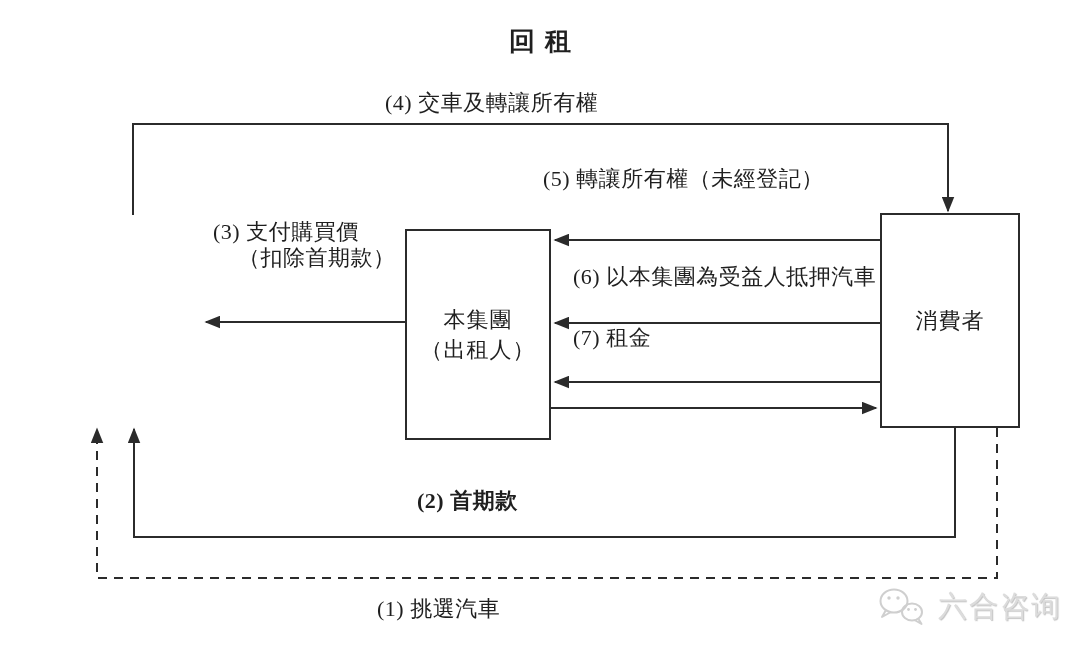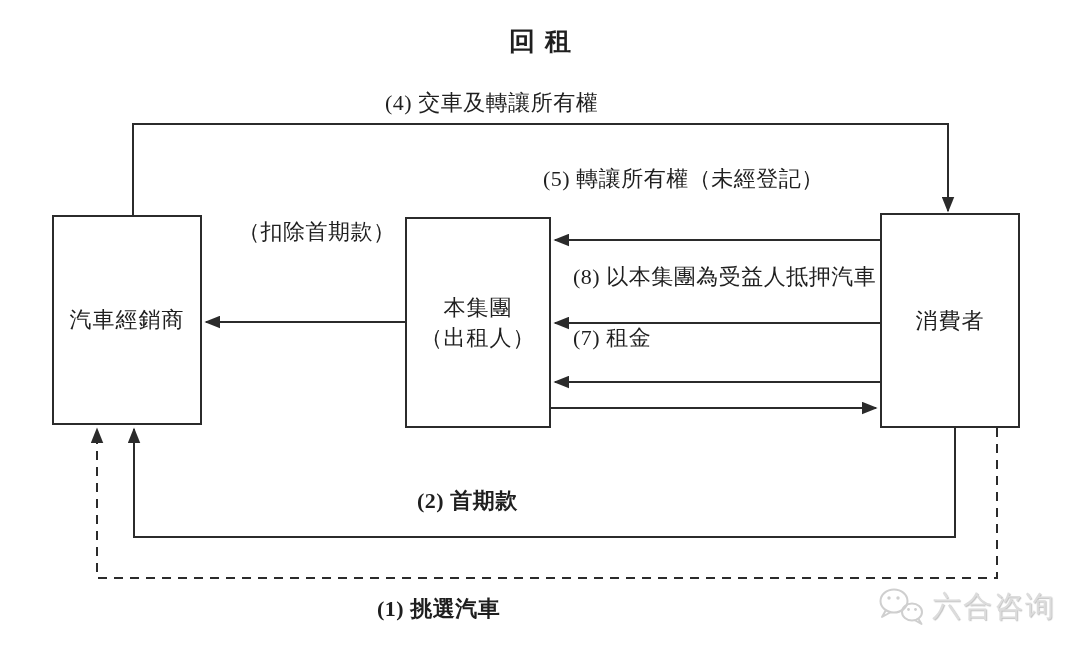--- a/index.html
+++ b/index.html
@@ -31,39 +31,39 @@
   #ah path{fill:var(--line);}
   .node{
     position:absolute;
     border:2px solid var(--line);
     background:#fff;
     display:flex;flex-direction:column;align-items:center;justify-content:center;
     font-size:22px;line-height:30px;letter-spacing:1px;
     text-align:center;
   }
   .node-dealer{left:52px;top:215px;width:146px;height:206px;}
-  .node-group{left:405px;top:217px;width:142px;height:207px;}
+  .node-group{left:405px;top:229px;width:142px;height:207px;}
   .node-consumer{left:880px;top:213px;width:136px;height:211px;text-align:center;}
   .edge-label{
     position:absolute;
     font-size:22px;line-height:26px;letter-spacing:0.5px;
     white-space:nowrap;
   }
   .el4{left:385px;top:90px;}
   .el5{left:543px;top:166px;}
   .el3{left:213px;top:219px;}
   .el3 .l2{padding-left:25px;}
   .el6{left:573px;top:264px;}
   .el7{left:573px;top:325px;}
   .el8{left:565px;top:420px;}
   .el2{left:417px;top:488px;font-weight:bold;}
-  .el1{left:377px;top:596px;font-weight:bold;}
+  .el1{left:377px;top:596px;}
   .watermark{
     position:absolute;left:876px;top:586px;
-    display:flex;align-items:center;gap:6px;
+    display:flex;align-items:center;gap:12px;
     color:var(--wm);
     font-size:29px;letter-spacing:2px;
     text-shadow:1px 1px 1px #c3c3c3;
     user-select:none;
   }
   .wm-icon{display:block;}
 </style>
 </head>
 <body>
 
@@ -88,39 +88,37 @@
 
     <line x1="880" y1="382" x2="555" y2="382" marker-end="url(#ah)"></line>
 
     <line x1="551" y1="408" x2="876" y2="408" marker-end="url(#ah)"></line>
 
     <polyline points="955,428 955,537 134,537 134,429" marker-end="url(#ah)"></polyline>
 
     <polyline class="dashed" points="997,428 997,578 97,578 97,429" marker-end="url(#ah)"></polyline>
   </svg>
 
-  <div class="node node-dealer">
-    <span>汽車經銷商</span>
-  </div>
 
   <div class="node node-group">
     <span>本集團</span>
     <span>（出租人）</span>
   </div>
 
   <div class="node node-consumer">
     <span>消費者</span>
   </div>
 
   <div class="edge-label el4">(4) 交車及轉讓所有權</div>
   <div class="edge-label el5">(5) 轉讓所有權（未經登記）</div>
   <div class="edge-label el3">
+    <div class="l1">(3) 支付購買價</div>
     <div class="l2">（扣除首期款）</div>
   </div>
-  <div class="edge-label el6">(8) 以本集團為受益人抵押汽車</div>
+  <div class="edge-label el6">(6) 以本集團為受益人抵押汽車</div>
   <div class="edge-label el7">(7) 租金</div>
   <div class="edge-label el2">(2) 首期款</div>
   <div class="edge-label el1">(1) 挑選汽車</div>
 
   <div class="watermark">
     <svg class="wm-icon" width="50" height="42" viewBox="0 0 50 42" aria-hidden="true">
       <g fill="none" stroke="#cfcfcf" stroke-width="2" stroke-linejoin="round">
         <ellipse cx="18" cy="15" rx="13.5" ry="11.5"></ellipse>
         <path d="M10 24 L6 31 L15 26"></path>
         <ellipse cx="36" cy="26" rx="10" ry="8.5"></ellipse>

